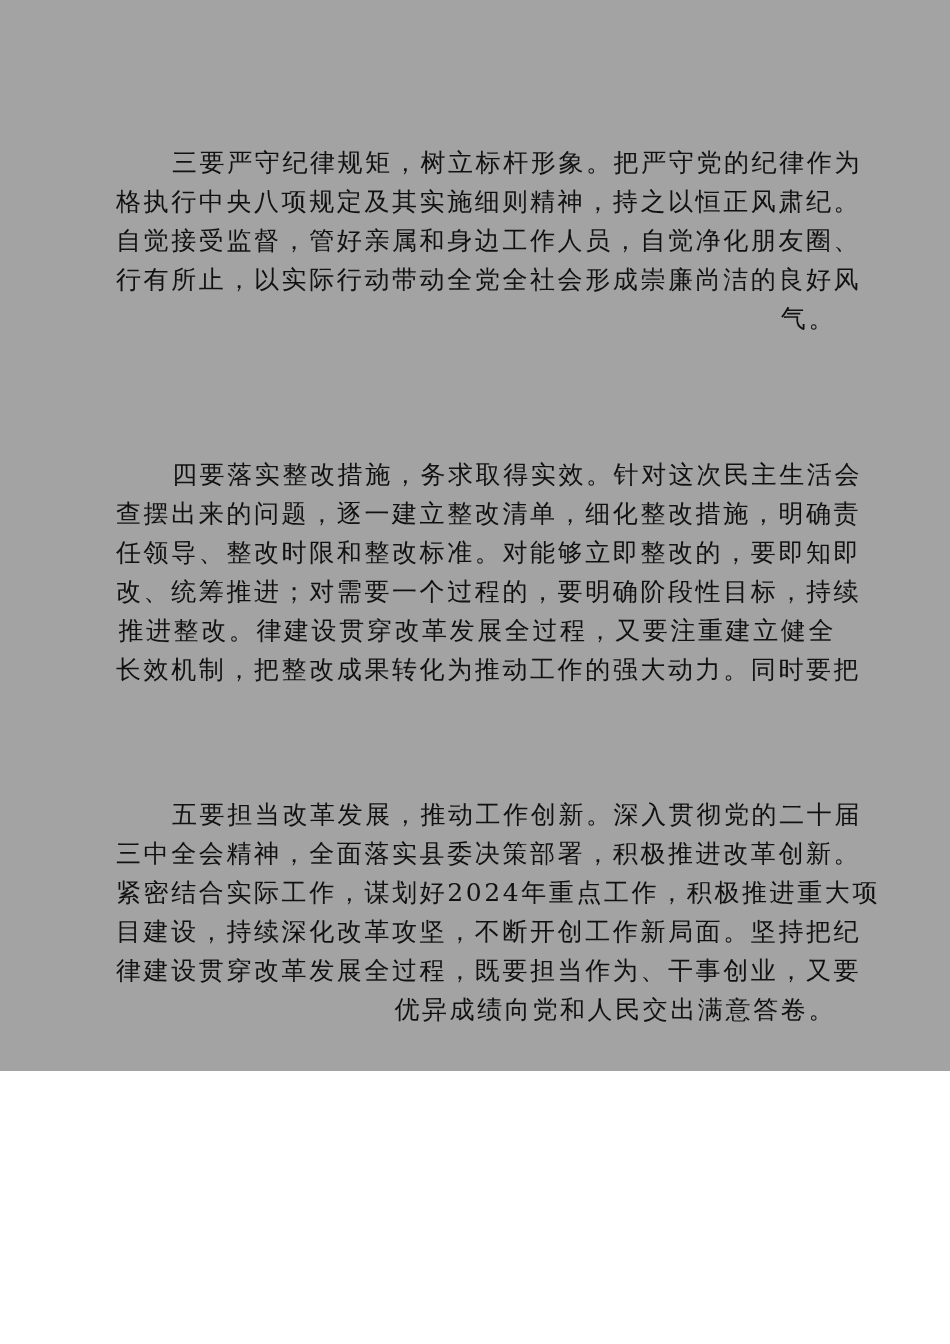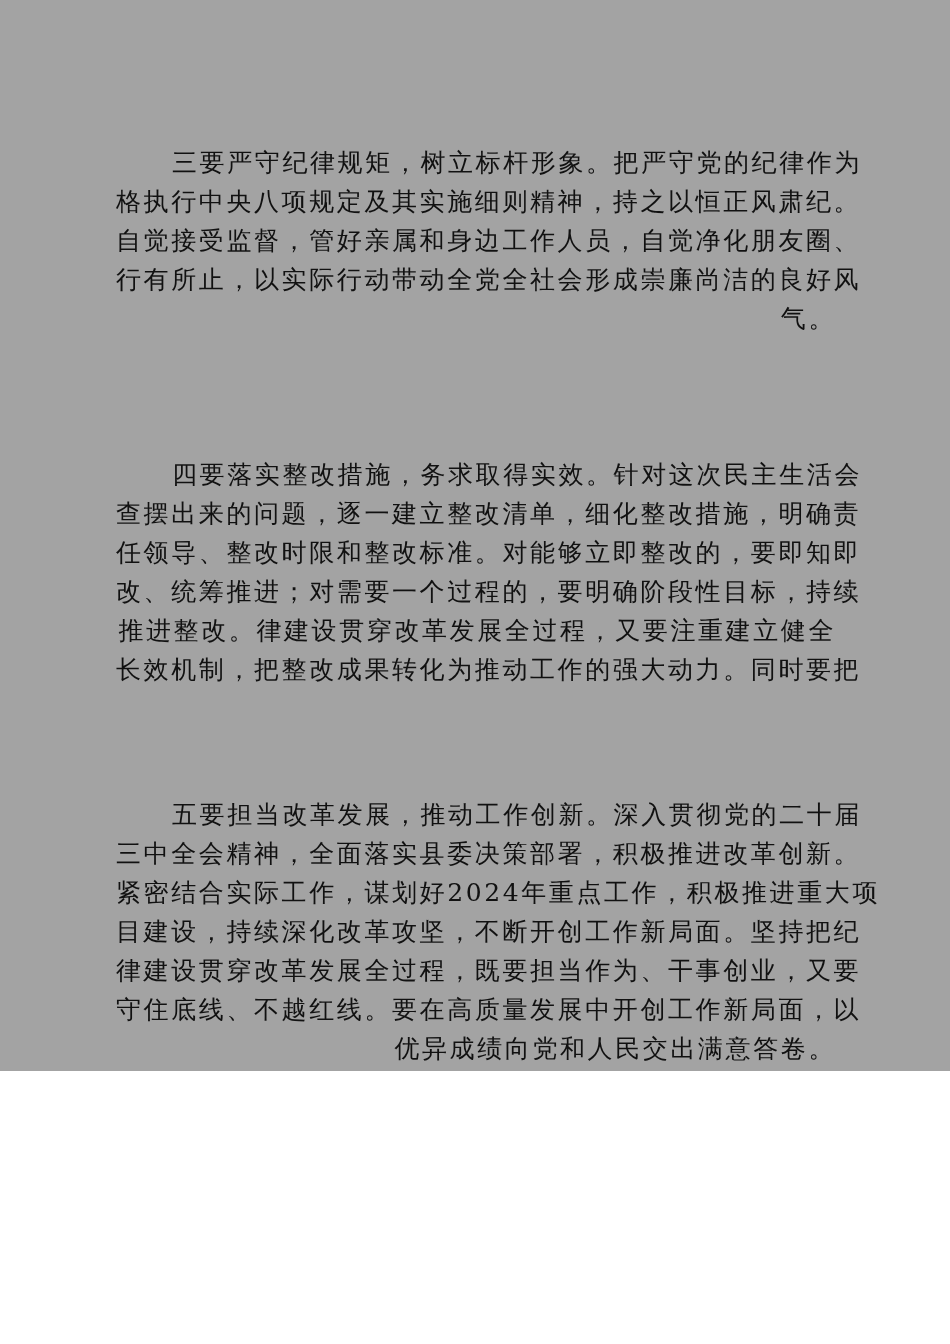--- a/index.html
+++ b/index.html
@@ -38,17 +38,16 @@
     <div class="line">推进整改。律建设贯穿改革发展全过程，又要注重建立健全</div>
     <div class="line">长效机制，把整改成果转化为推动工作的强大动力。同时要把</div>
   </div>
 
   <div class="para" style="top:795px;">
     <div class="line indent">五要担当改革发展，推动工作创新。深入贯彻党的二十届</div>
     <div class="line">三中全会精神，全面落实县委决策部署，积极推进改革创新。</div>
     <div class="line">紧密结合实际工作，谋划好2024年重点工作，积极推进重大项</div>
     <div class="line">目建设，持续深化改革攻坚，不断开创工作新局面。坚持把纪</div>
     <div class="line">律建设贯穿改革发展全过程，既要担当作为、干事创业，又要</div>
-    <div class="line">守住底线、不越红线。要在高质量发展中开创工作新局面，以</div>
     <div class="line">优异成绩向党和人民交出满意答卷。</div>
   </div>
 
 </div>
 
 </body></html>

